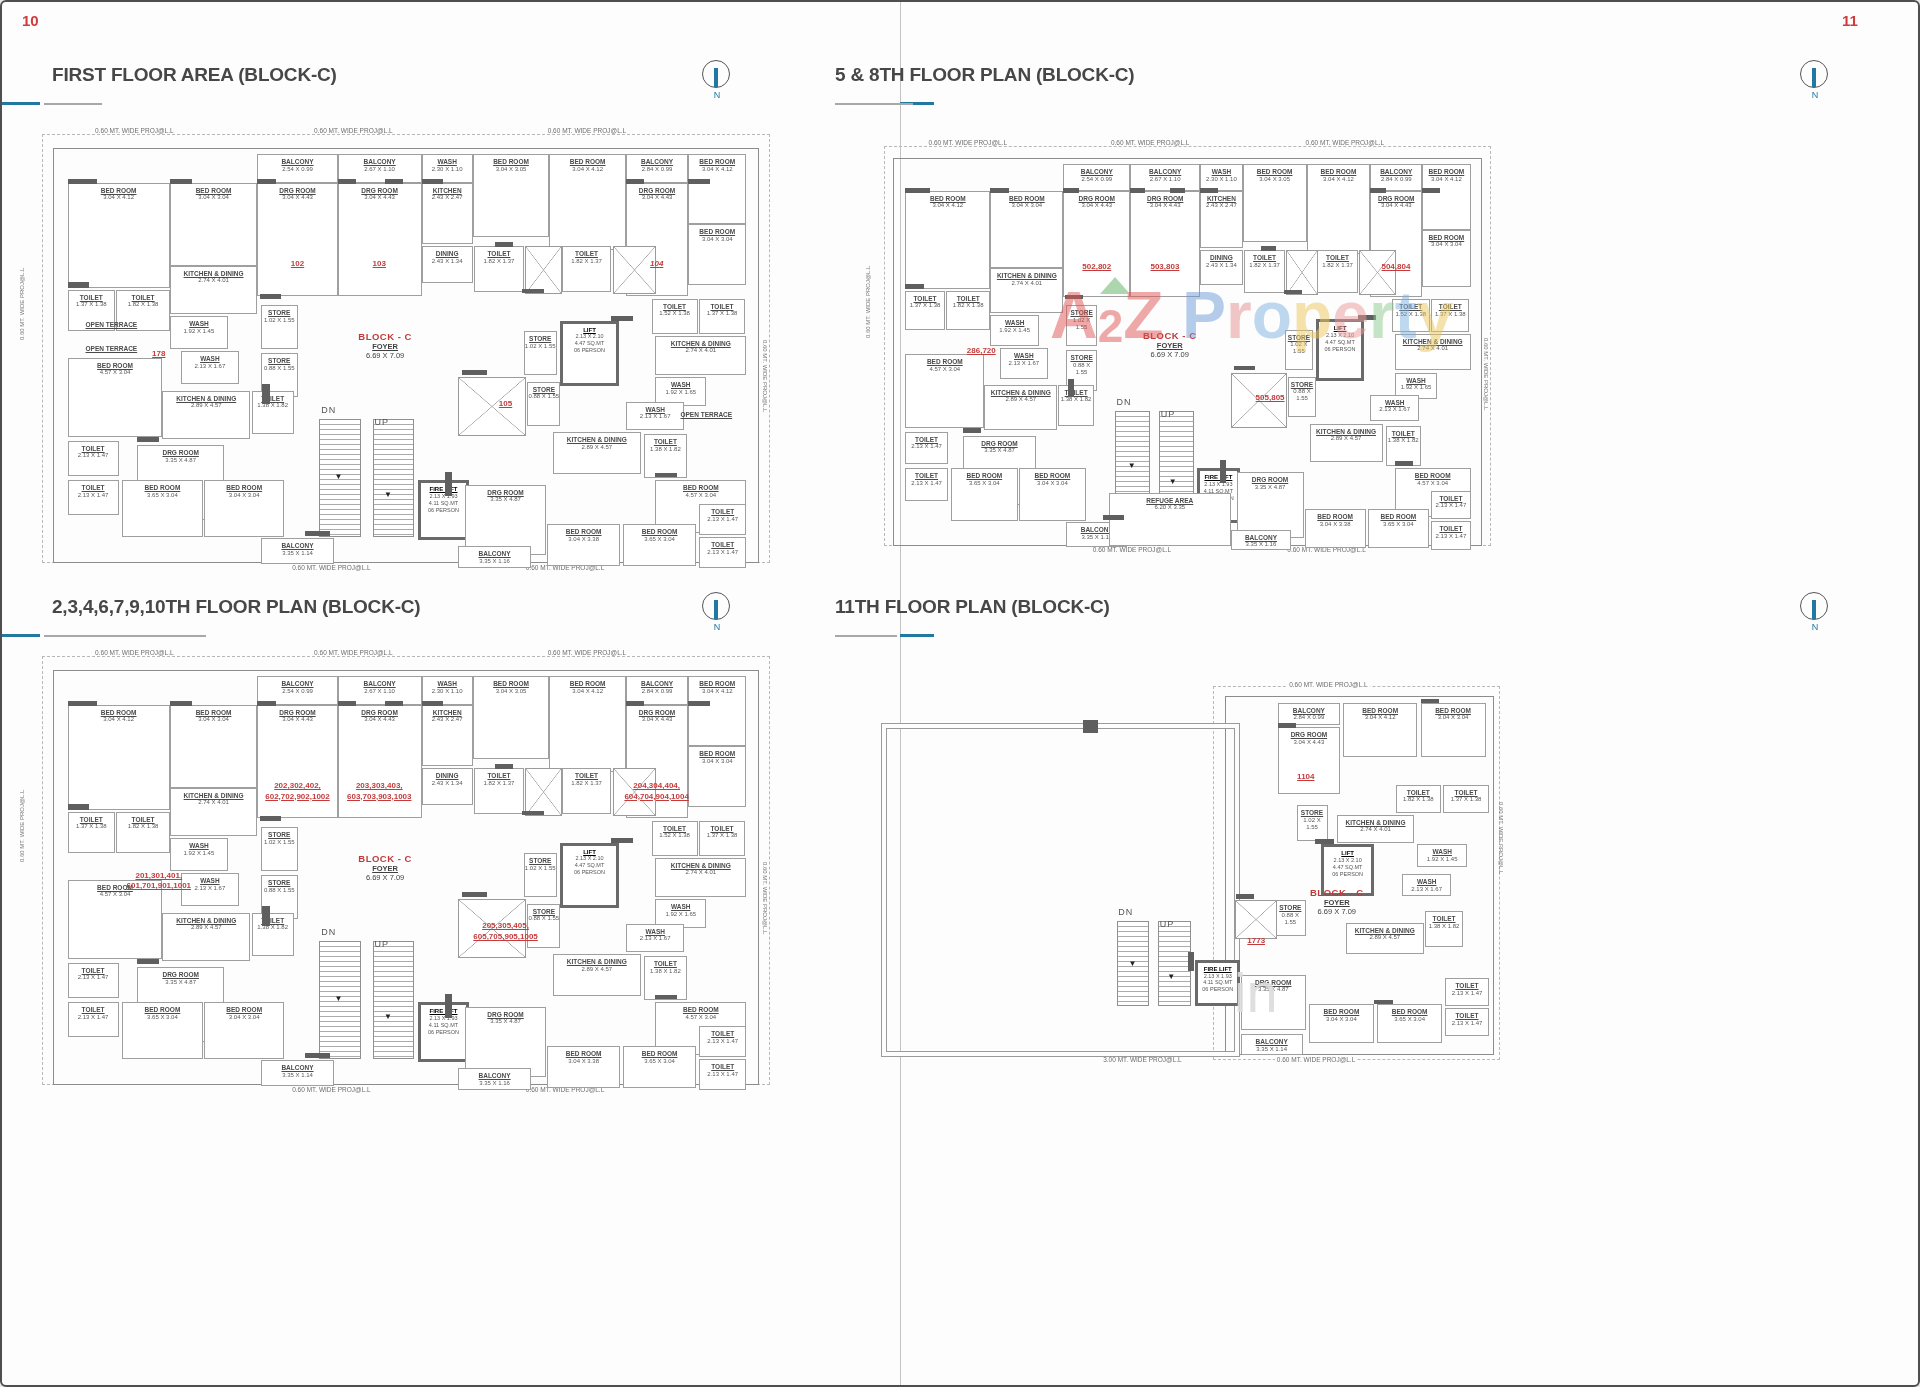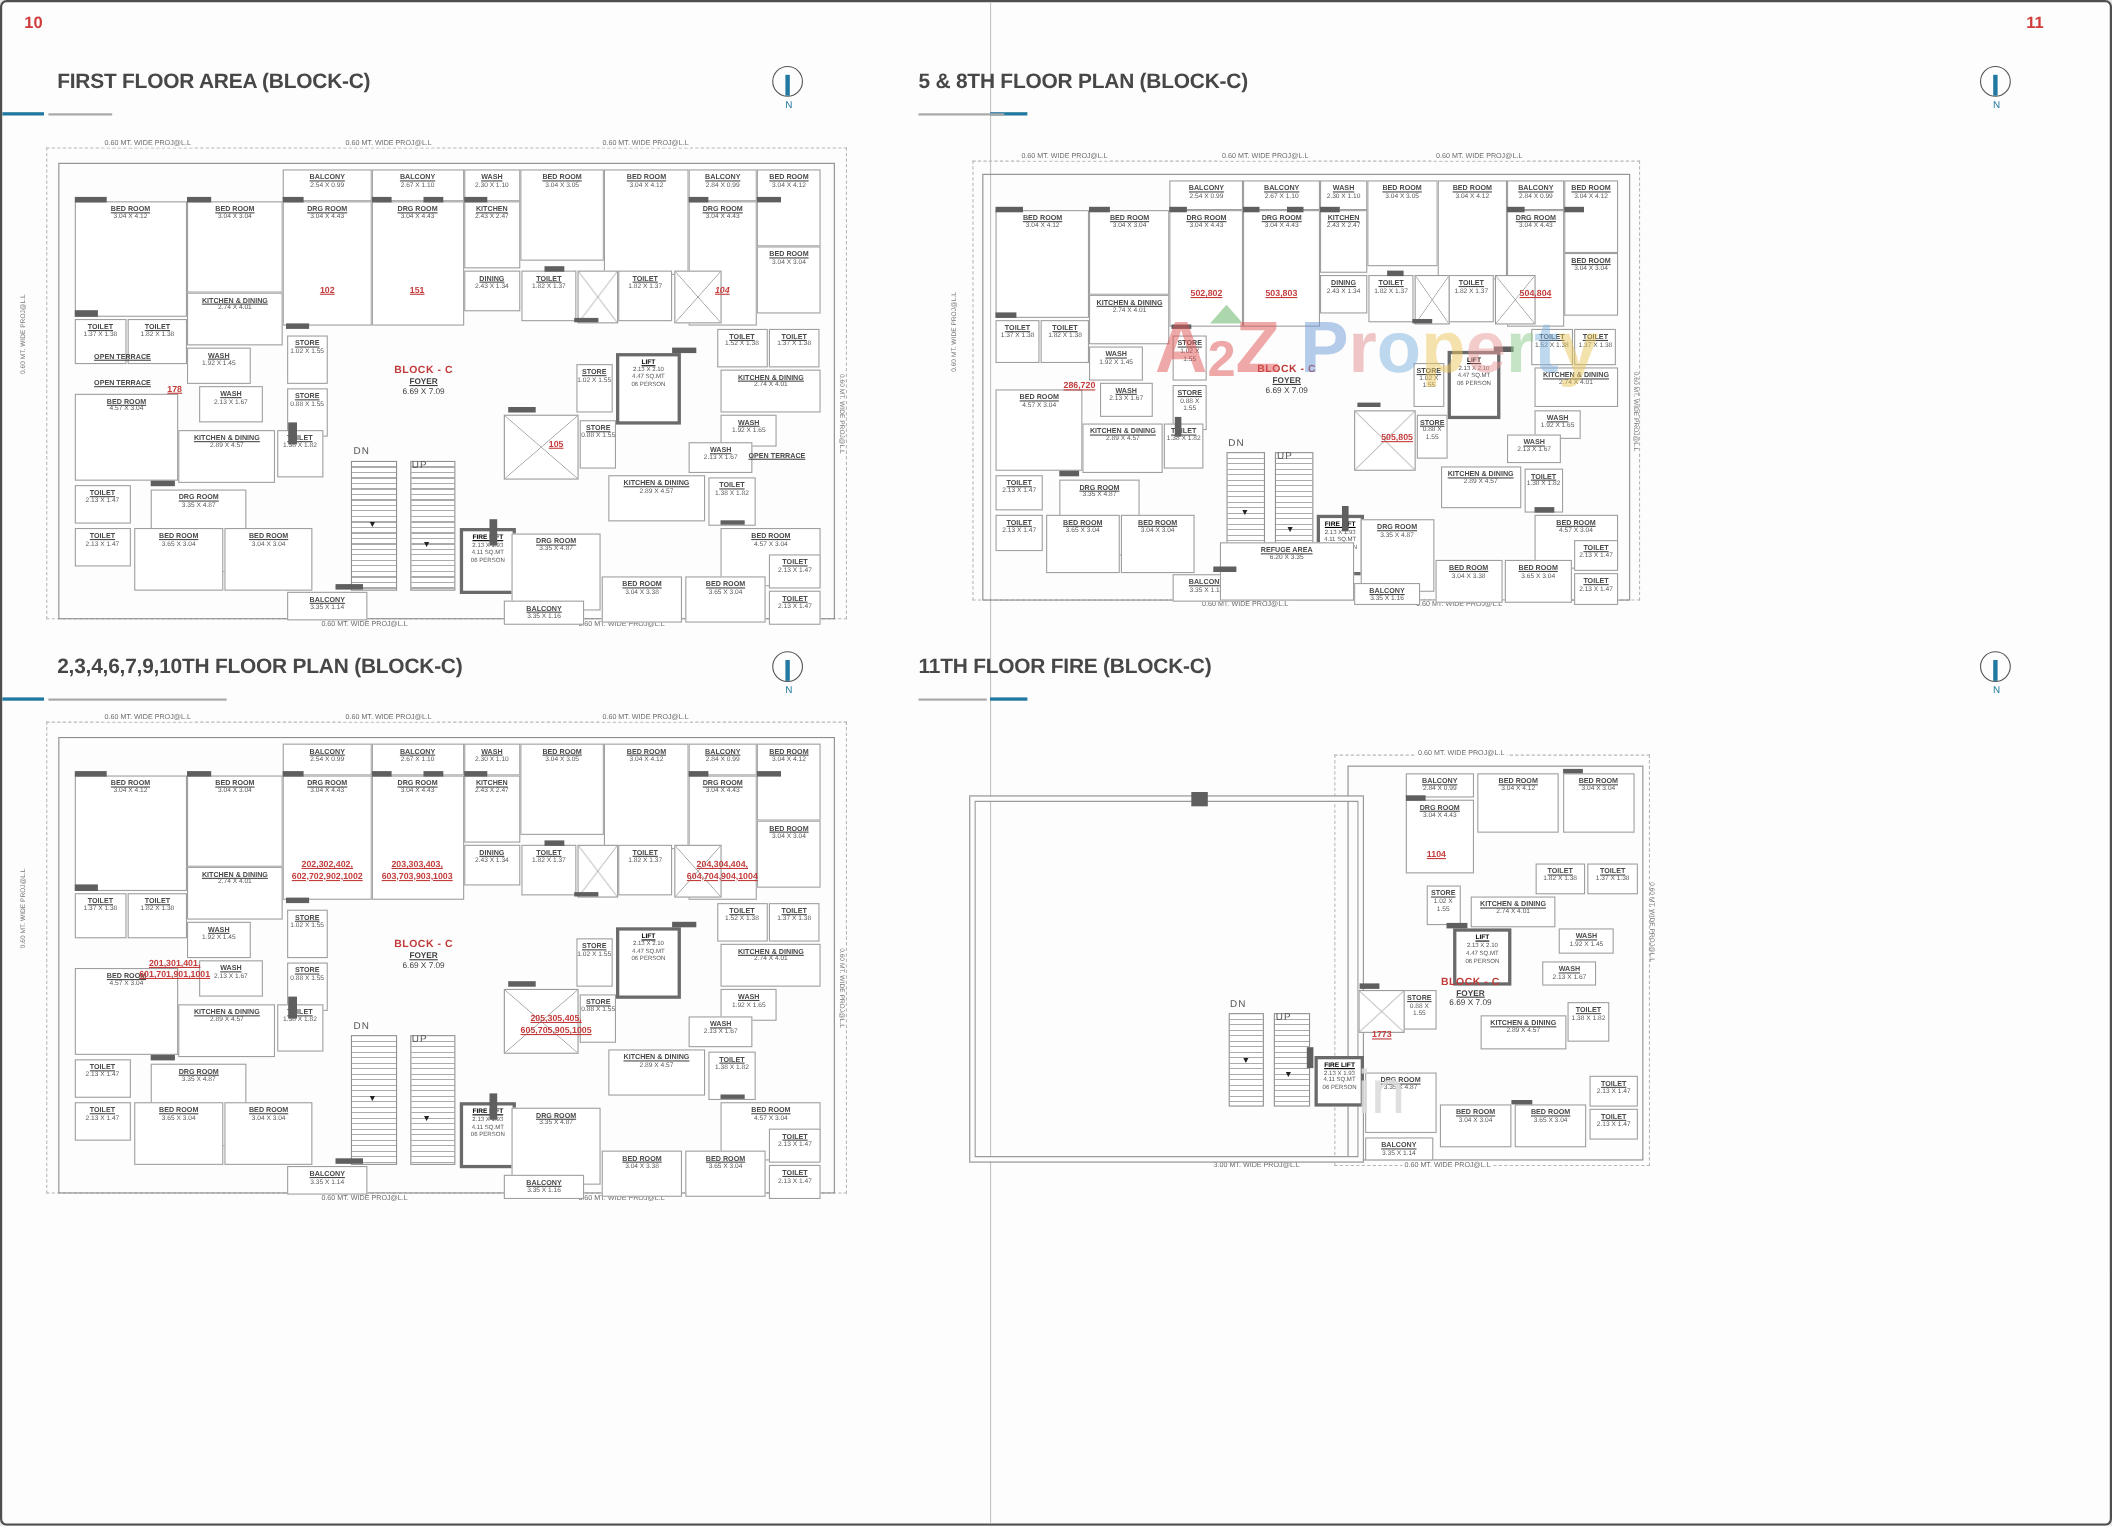--- a/index.html
+++ b/index.html
@@ -70,21 +70,21 @@
 <body>
 
 <div id="page">
   <span class="pageno" style="left:20px;top:10px;">10</span>
   <span class="pageno" style="left:1840px;top:10px;">11</span>
   <div id="divider"></div>
 
   <div class="ptitle" style="left:50px;top:62px;">FIRST FLOOR AREA (BLOCK-C)</div>
   <div class="ptitle" style="left:833px;top:62px;">5 &amp; 8TH FLOOR PLAN (BLOCK-C)</div>
   <div class="ptitle" style="left:50px;top:594px;">2,3,4,6,7,9,10TH FLOOR PLAN (BLOCK-C)</div>
-  <div class="ptitle" style="left:833px;top:594px;">11TH FLOOR FIRE (BLOCK-C)</div>
+  <div class="ptitle" style="left:833px;top:594px;">11TH FLOOR PLAN (BLOCK-C)</div>
 
   <div class="rule-teal" style="left:0;top:100px;width:38px;"></div>
   <div class="rule-gray" style="left:42px;top:101px;width:58px;"></div>
   <div class="rule-teal" style="left:898px;top:100px;width:34px;"></div>
   <div class="rule-gray" style="left:833px;top:101px;width:78px;"></div>
   <div class="rule-teal" style="left:0;top:632px;width:38px;"></div>
   <div class="rule-gray" style="left:42px;top:633px;width:162px;"></div>
   <div class="rule-teal" style="left:898px;top:632px;width:34px;"></div>
   <div class="rule-gray" style="left:833px;top:633px;width:62px;"></div>
 
@@ -347,21 +347,21 @@
         <div class="label-only" style="left: 3.5%; top: 43%; width: 12%; height: 5%;">
           <span class="rname">OPEN TERRACE</span>
         </div>
         <div class="label-only" style="left: 3.5%; top: 48.5%; width: 12%; height: 5%;">
           <span class="rname">OPEN TERRACE</span>
         </div>
         <div class="label-only" style="left: 85%; top: 63.5%; width: 12%; height: 5%;">
           <span class="rname">OPEN TERRACE</span>
         </div>
         <div class="unit" style="left: 35%; top: 29.5%;">102</div>
-        <div class="unit" style="left: 46.2%; top: 29.5%;">151</div>
+        <div class="unit" style="left: 46.2%; top: 29.5%;">103</div>
         <div class="unit" style="left: 84.2%; top: 29.5%; font-style: italic;">104</div>
         <div class="unit" style="left: 16%; top: 50%;">178</div>
         <div class="unit" style="left: 63.5%; top: 61.5%;">105</div>
         <div class="wall" style="left: 3.5%; top: 11.2%; width: 4%; height: 1.2%;"></div>
         <div class="wall" style="left: 17.5%; top: 11.2%; width: 3%; height: 1.2%;"></div>
         <div class="wall" style="left: 29.5%; top: 11.2%; width: 2.5%; height: 1.2%;"></div>
         <div class="wall" style="left: 40.5%; top: 11.2%; width: 2.5%; height: 1.2%;"></div>
         <div class="wall" style="left: 52%; top: 11.2%; width: 3%; height: 1.2%;"></div>
         <div class="wall" style="left: 80%; top: 11.2%; width: 2.5%; height: 1.2%;"></div>
         <div class="wall" style="left: 88.5%; top: 11.2%; width: 3%; height: 1.2%;"></div>

